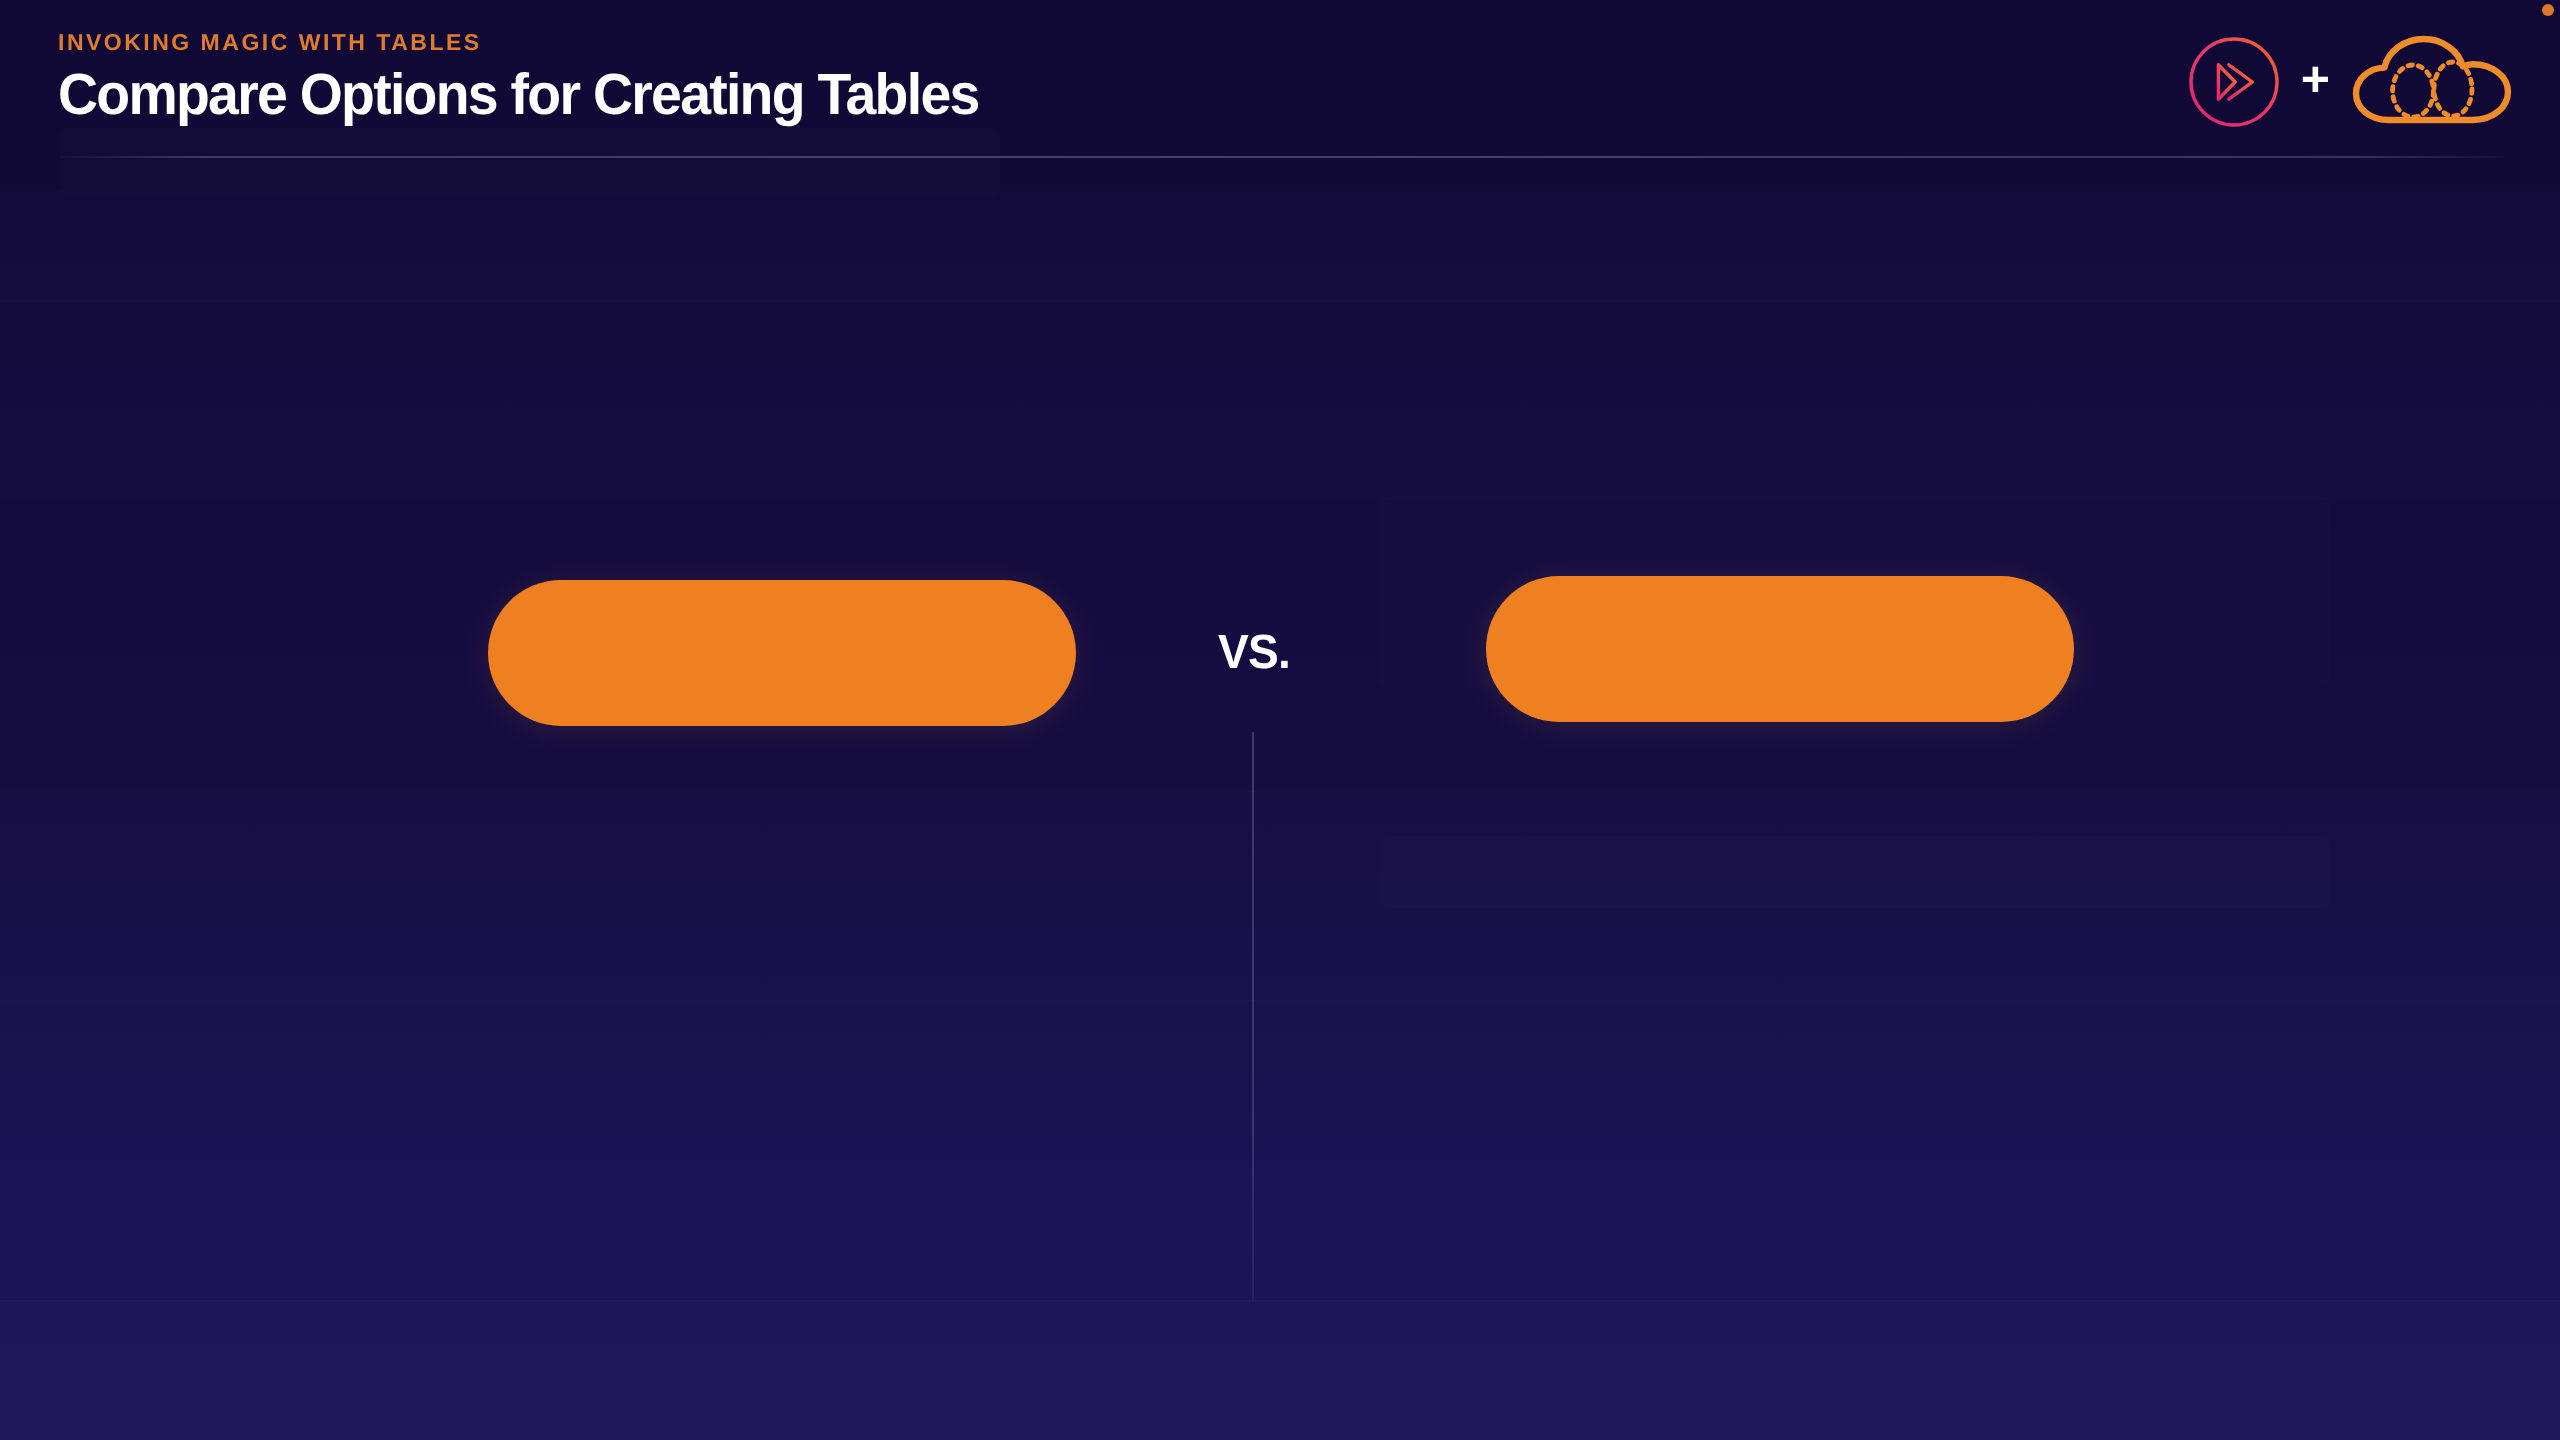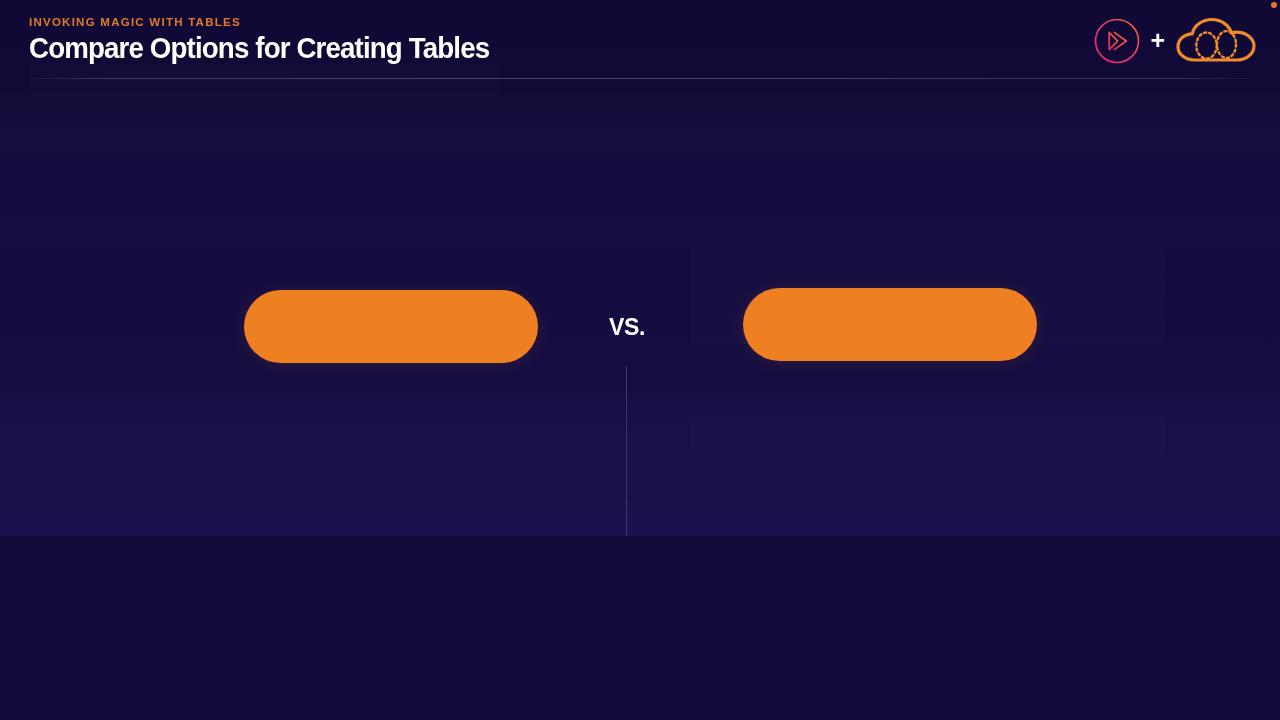--- a/index.html
+++ b/index.html
@@ -6,21 +6,21 @@
   html, body {
     width:1280px; height:720px;
     overflow:hidden;
     background:#120b3a;
     font-family:"Liberation Sans", sans-serif;
   }
 
   
   #stage {
     position:relative;
-    width:1280px; height:536px;
+    width:1280px; height:720px;
     background:
       linear-gradient(180deg,
         #100935 0px,
         #110a37 90px,
         #130b3c 150px,
         #150d42 400px,
         #181050 560px,
         #1b1257 660px,
         #1d1459 720px);
     overflow:hidden;

